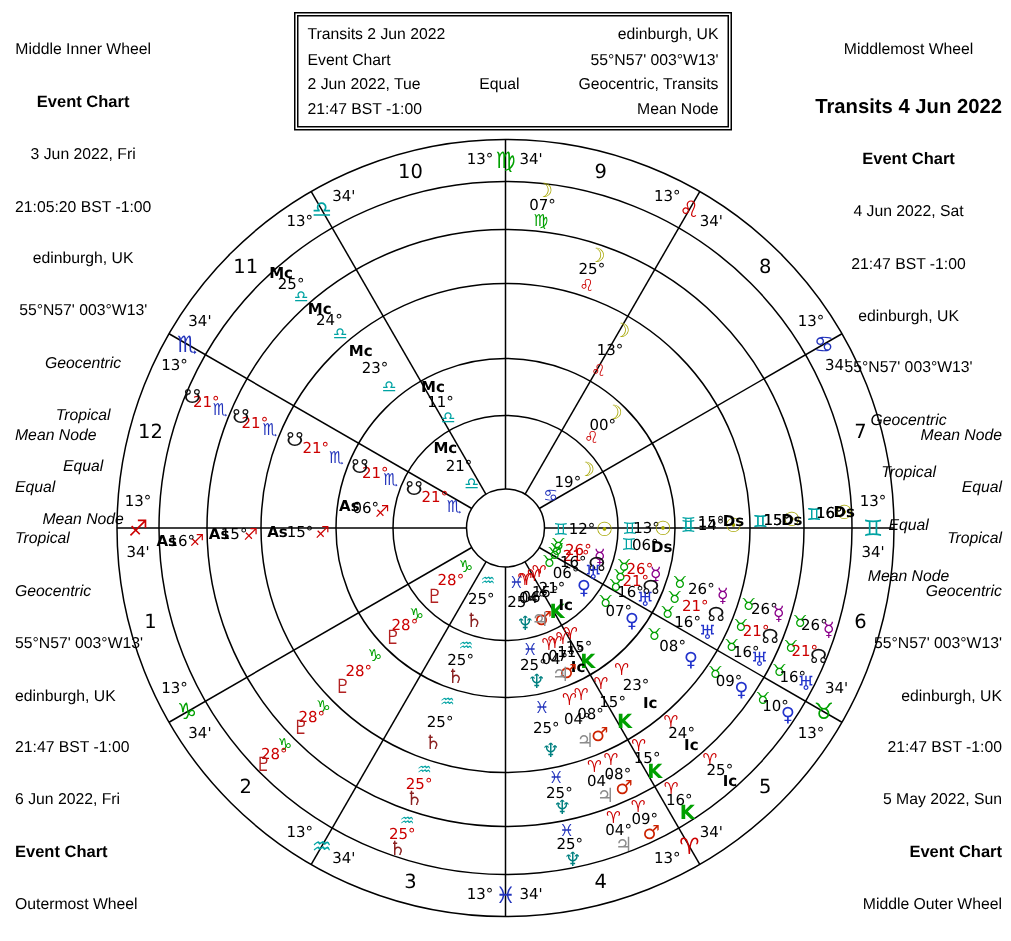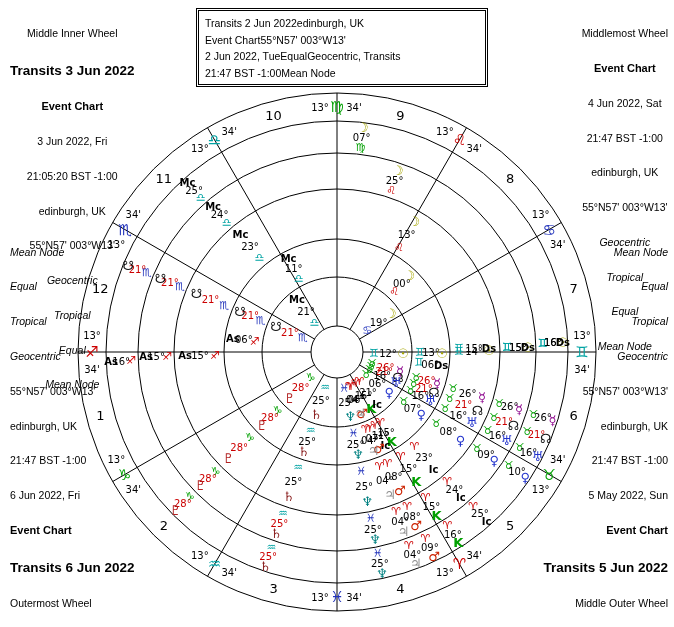--- a/index.html
+++ b/index.html
@@ -8,21 +8,21 @@
   .corner div{white-space:pre;}
   .tl{left:10px;top:5px;text-align:center;}
   .tr{right:6px;top:5px;text-align:center;}
   .bl{left:10px;bottom:6px;text-align:left;}
   .br{right:6px;bottom:6px;text-align:right;}
   .title{font-size:13.5px;font-weight:bold;line-height:15px;}
   .bold{font-weight:bold;font-size:11px;}
   .italic{font-style:italic;}
   .hbox{position:absolute;left:196px;top:8px;width:288px;border:1px solid #000;padding:1px;background:#fff;}
   .hbox-inner{border:1px solid #000;padding:4px 6px 3px 6px;}
-  .hrow{display:flex;font-size:10.5px;line-height:16.5px;height:16.5px;}
+  .hrow{display:flex;justify-content:space-between;font-size:10.5px;line-height:16.5px;height:16.5px;}
   .hrow .c{flex:0 0 auto;}
   svg{position:absolute;left:0;top:0;}
   text{user-select:none;}
 </style>
 </head>
 <body>
 
 <svg id="wheel" width="674" height="627" viewBox="0 0 674 627">
     <circle cx="337" cy="352" r="26" fill="none" stroke="#000" stroke-width="1"></circle>
     <circle cx="337" cy="352" r="75" fill="none" stroke="#000" stroke-width="1"></circle>
@@ -337,34 +337,34 @@
     <text x="271.4" y="547.3" font-size="11" fill="#00a3a3" text-anchor="middle" dominant-baseline="central" font-family="&quot;DejaVu Sans&quot;, sans-serif" font-weight="bold">♒</text>
     <text x="268.2" y="556.8" font-size="10" fill="#cc0000" text-anchor="middle" dominant-baseline="central" font-family="&quot;DejaVu Sans&quot;, sans-serif" font-weight="normal">25°</text>
     <text x="265.0" y="566.2" font-size="13" fill="#8b2020" text-anchor="middle" dominant-baseline="central" font-family="&quot;DejaVu Sans&quot;, sans-serif" font-weight="bold">♄</text>
     <text x="189.9" y="496.2" font-size="11" fill="#00a000" text-anchor="middle" dominant-baseline="central" font-family="&quot;DejaVu Sans&quot;, sans-serif" font-weight="bold">♑</text>
     <text x="182.8" y="503.2" font-size="10" fill="#cc0000" text-anchor="middle" dominant-baseline="central" font-family="&quot;DejaVu Sans&quot;, sans-serif" font-weight="normal">28°</text>
     <text x="175.6" y="510.2" font-size="13" fill="#b22222" text-anchor="middle" dominant-baseline="central" font-family="&quot;DejaVu Sans&quot;, sans-serif" font-weight="bold">♇</text>
   </svg>
 
 <div class="corner tl">
   <div>Middle Inner Wheel</div>
-  <div class="title">Transits 3 Jun 2022</div>
   <div class="bold">Event Chart</div>
   <div>3 Jun 2022, Fri</div>
   <div>21:05:20 BST -1:00</div>
   <div>edinburgh, UK</div>
   <div>55°N57' 003°W13'</div>
   <div class="italic">Geocentric</div>
   <div class="italic">Tropical</div>
   <div class="italic">Equal</div>
   <div class="italic">Mean Node</div>
 </div>
 
 <div class="corner tr">
   <div>Middlemost Wheel</div>
+  <div class="title">Transits 4 Jun 2022</div>
   <div class="bold">Event Chart</div>
   <div>4 Jun 2022, Sat</div>
   <div>21:47 BST -1:00</div>
   <div>edinburgh, UK</div>
   <div>55°N57' 003°W13'</div>
   <div class="italic">Geocentric</div>
   <div class="italic">Tropical</div>
   <div class="italic">Equal</div>
   <div class="italic">Mean Node</div>
 </div>
@@ -372,35 +372,33 @@
 <div class="corner bl">
   <div class="italic">Mean Node</div>
   <div class="italic">Equal</div>
   <div class="italic">Tropical</div>
   <div class="italic">Geocentric</div>
   <div>55°N57' 003°W13'</div>
   <div>edinburgh, UK</div>
   <div>21:47 BST -1:00</div>
   <div>6 Jun 2022, Fri</div>
   <div class="bold">Event Chart</div>
-  <div class="title">Transits 6 Jun 2022</div>
   <div>Outermost Wheel</div>
 </div>
 
 <div class="corner br">
   <div class="italic">Mean Node</div>
   <div class="italic">Equal</div>
   <div class="italic">Tropical</div>
   <div class="italic">Geocentric</div>
   <div>55°N57' 003°W13'</div>
   <div>edinburgh, UK</div>
   <div>21:47 BST -1:00</div>
   <div>5 May 2022, Sun</div>
   <div class="bold">Event Chart</div>
-  <div class="title">Transits 5 Jun 2022</div>
   <div>Middle Outer Wheel</div>
 </div>
 
 <div class="hbox">
   <div class="hbox-inner">
     <div class="hrow">
       <span class="c">Transits 2 Jun 2022</span>
       <span class="c">edinburgh, UK</span>
     </div>
     <div class="hrow">

